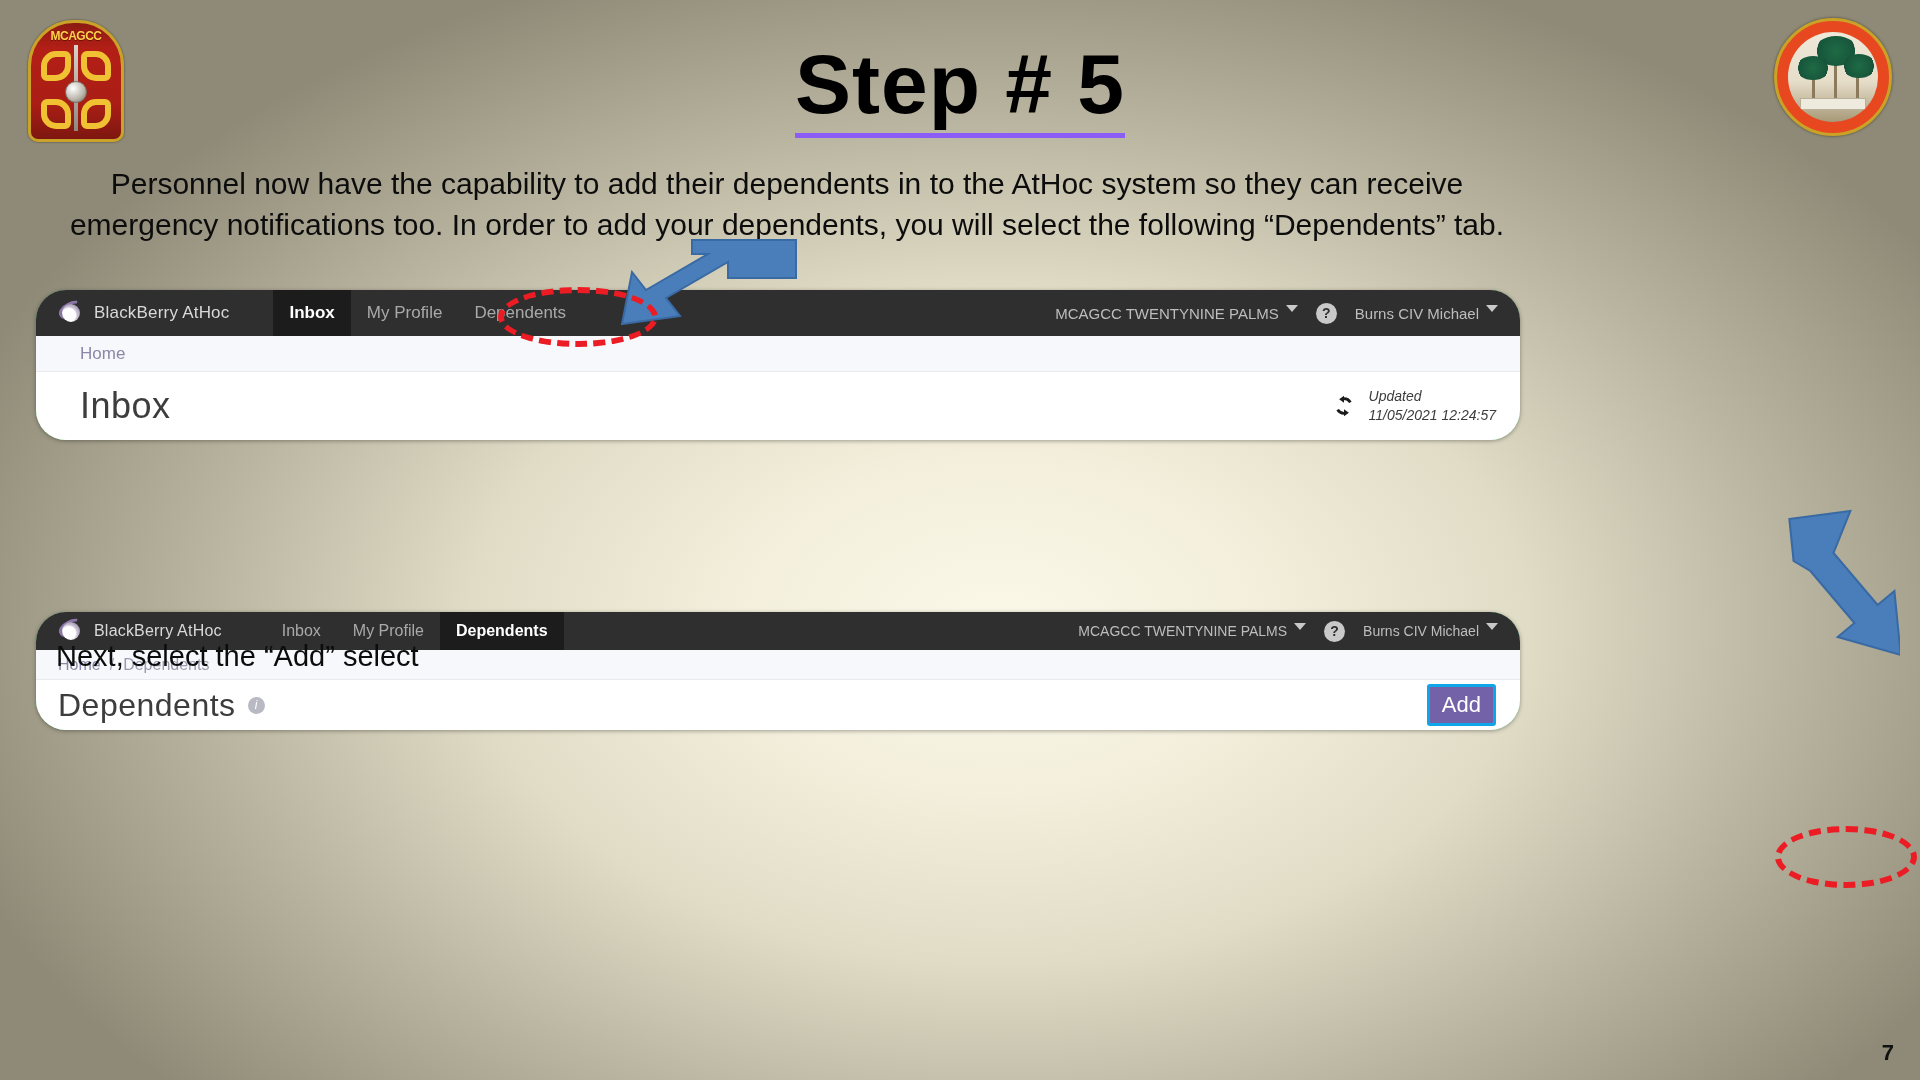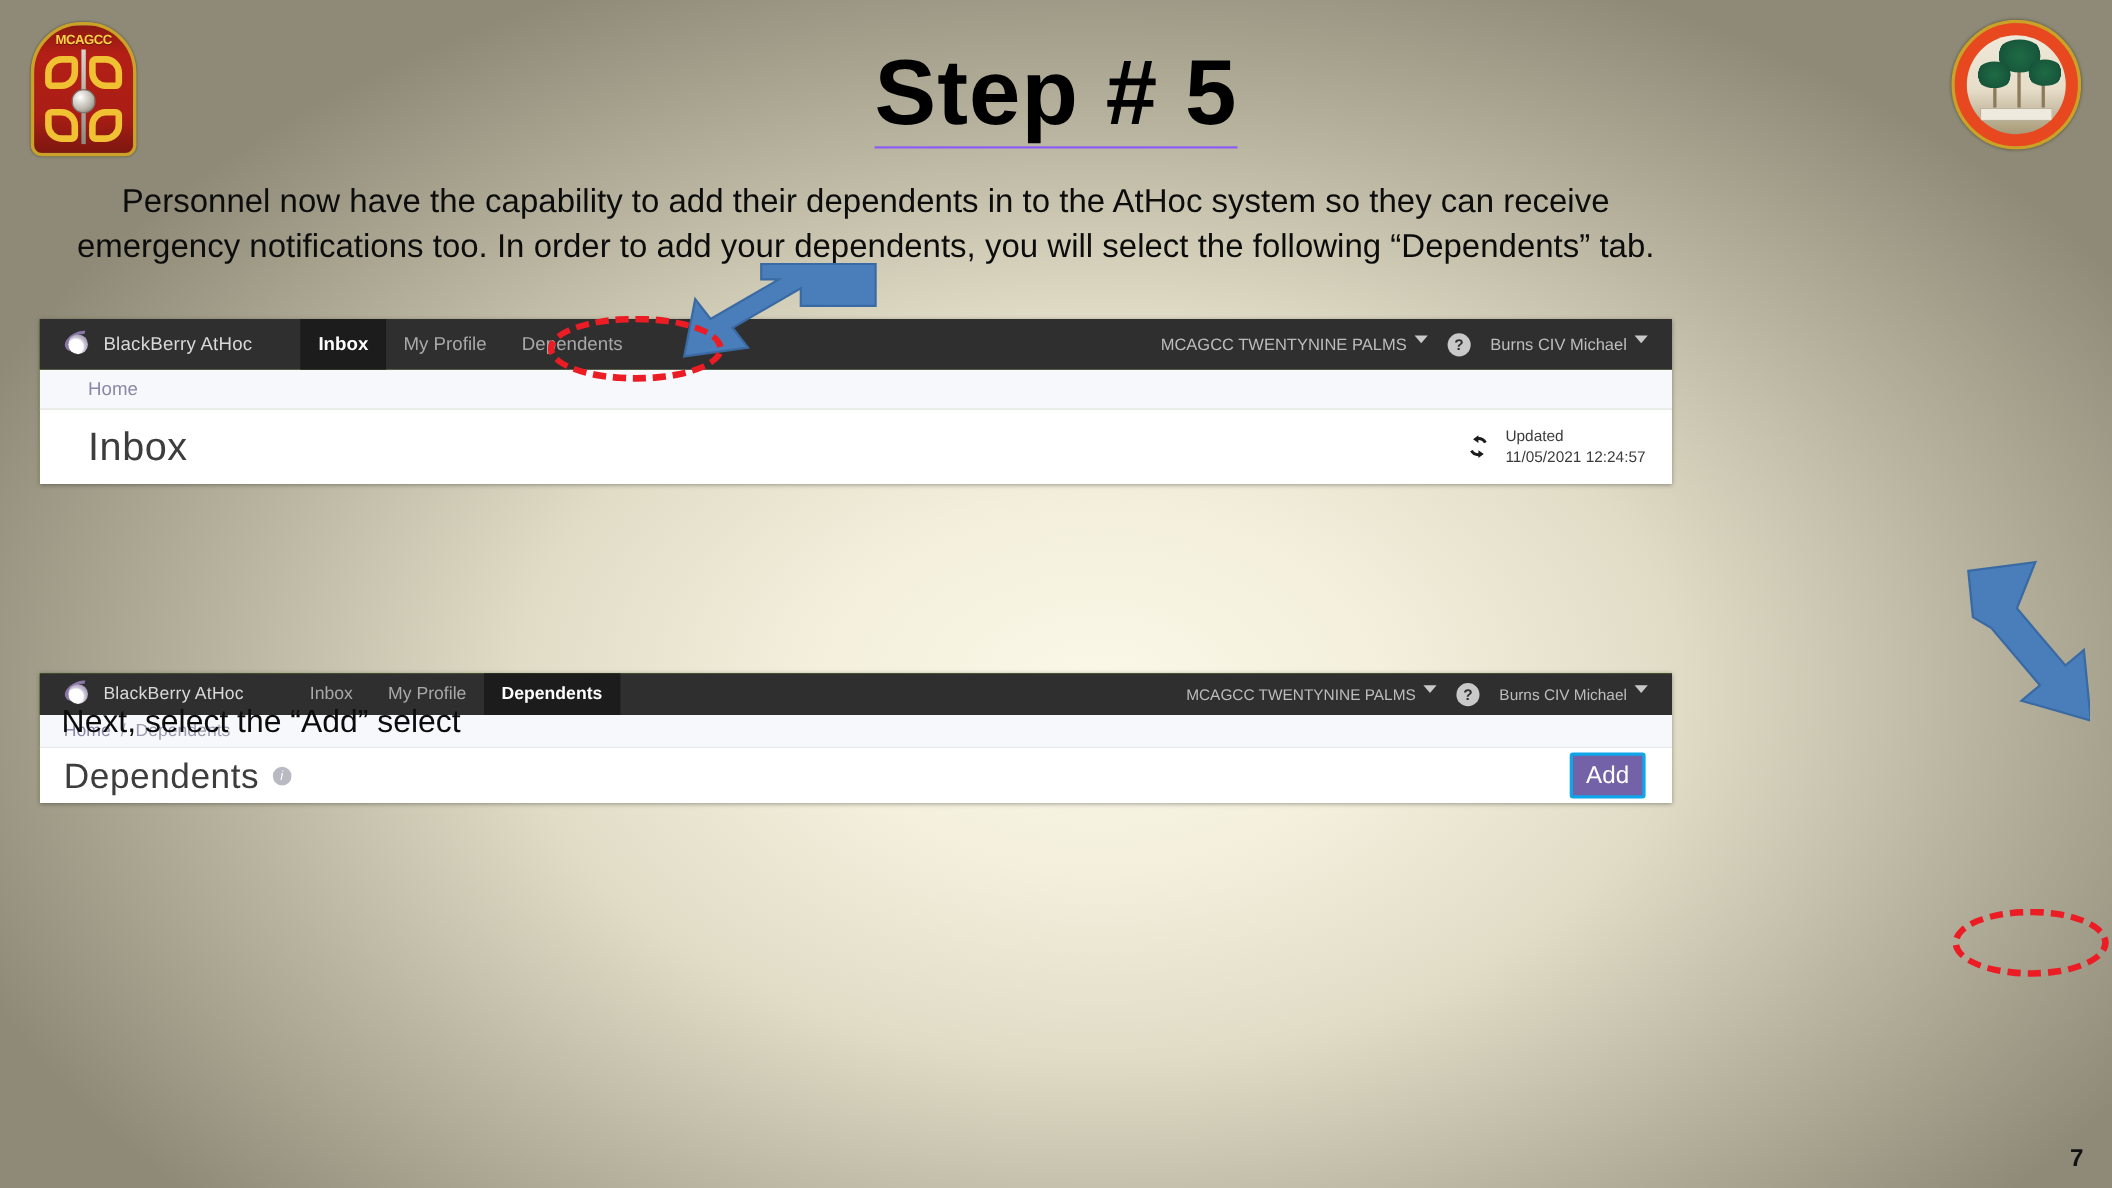--- a/index.html
+++ b/index.html
@@ -75,38 +75,39 @@
     background: #efeade; border: 1px solid #b9b09a;
   }
   
   .slide-title {
     position: absolute; top: 36px; left: 0; right: 0;
     text-align: center;
     font-size: 84px; font-weight: bold; color: #000;
     letter-spacing: 1px;
   }
   .slide-title span {
-    border-bottom: 2px solid #8b5cf6;
+    border-bottom: 5px solid #8b5cf6;
     padding-bottom: 2px;
   }
   
   .body-text {
     position: absolute; left: 52px; top: 163px; width: 1470px;
     font-size: 30px; line-height: 41px; color: #0c0c0c; text-align: center;
   }
   .note-text {
     position: absolute; left: 56px; top: 640px;
     font-size: 29px; color: #0c0c0c;
   }
   
   .app {
     position: absolute;
-    background: #4d7c0f;
+    background: #86efac;
     box-shadow: 0 1px 4px rgba(0,0,0,.35);
     overflow: hidden;
+    border-radius: 30px;
   }
   #app-inbox { left: 36px; top: 290px; width: 1484px; height: 150px; }
   #app-deps  { left: 36px; top: 612px; width: 1484px; height: 118px; }
 
   .navbar {
     display: flex; align-items: center;
     height: 46px; background: #2f2f2f; color: #cfcfcf;
     font-size: 17px; position: relative;
   }
   #app-deps .navbar { height: 38px; font-size: 16px; }
@@ -175,21 +176,21 @@
   .info-dot {
     width: 17px; height: 17px; border-radius: 50%;
     background: #b9b9c4; color: #fff; font-size: 12px; font-style: italic;
     display: flex; align-items: center; justify-content: center;
     margin-left: 12px; align-self: center;
   }
   .updated-block {
     margin-left: auto; display: flex; align-items: center; gap: 12px;
   }
   .refresh-icon { width: 26px; height: 26px; color: #1b1b1b; }
-  .updated-text { font-size: 14px; line-height: 19px; color: #3b3b3b; }
+  .updated-text { font-size: 14px; line-height: 19px; color: #3b3b3b; font-style: italic; }
   .add-button {
     margin-left: auto;
     background: #7362a8; color: #fff;
     border: 3px solid #0ea5e9; border-radius: 3px;
     font-size: 22px; padding: 5px 12px;
   }
   
   .arrow { position: absolute; }
   
   .ellipse {

